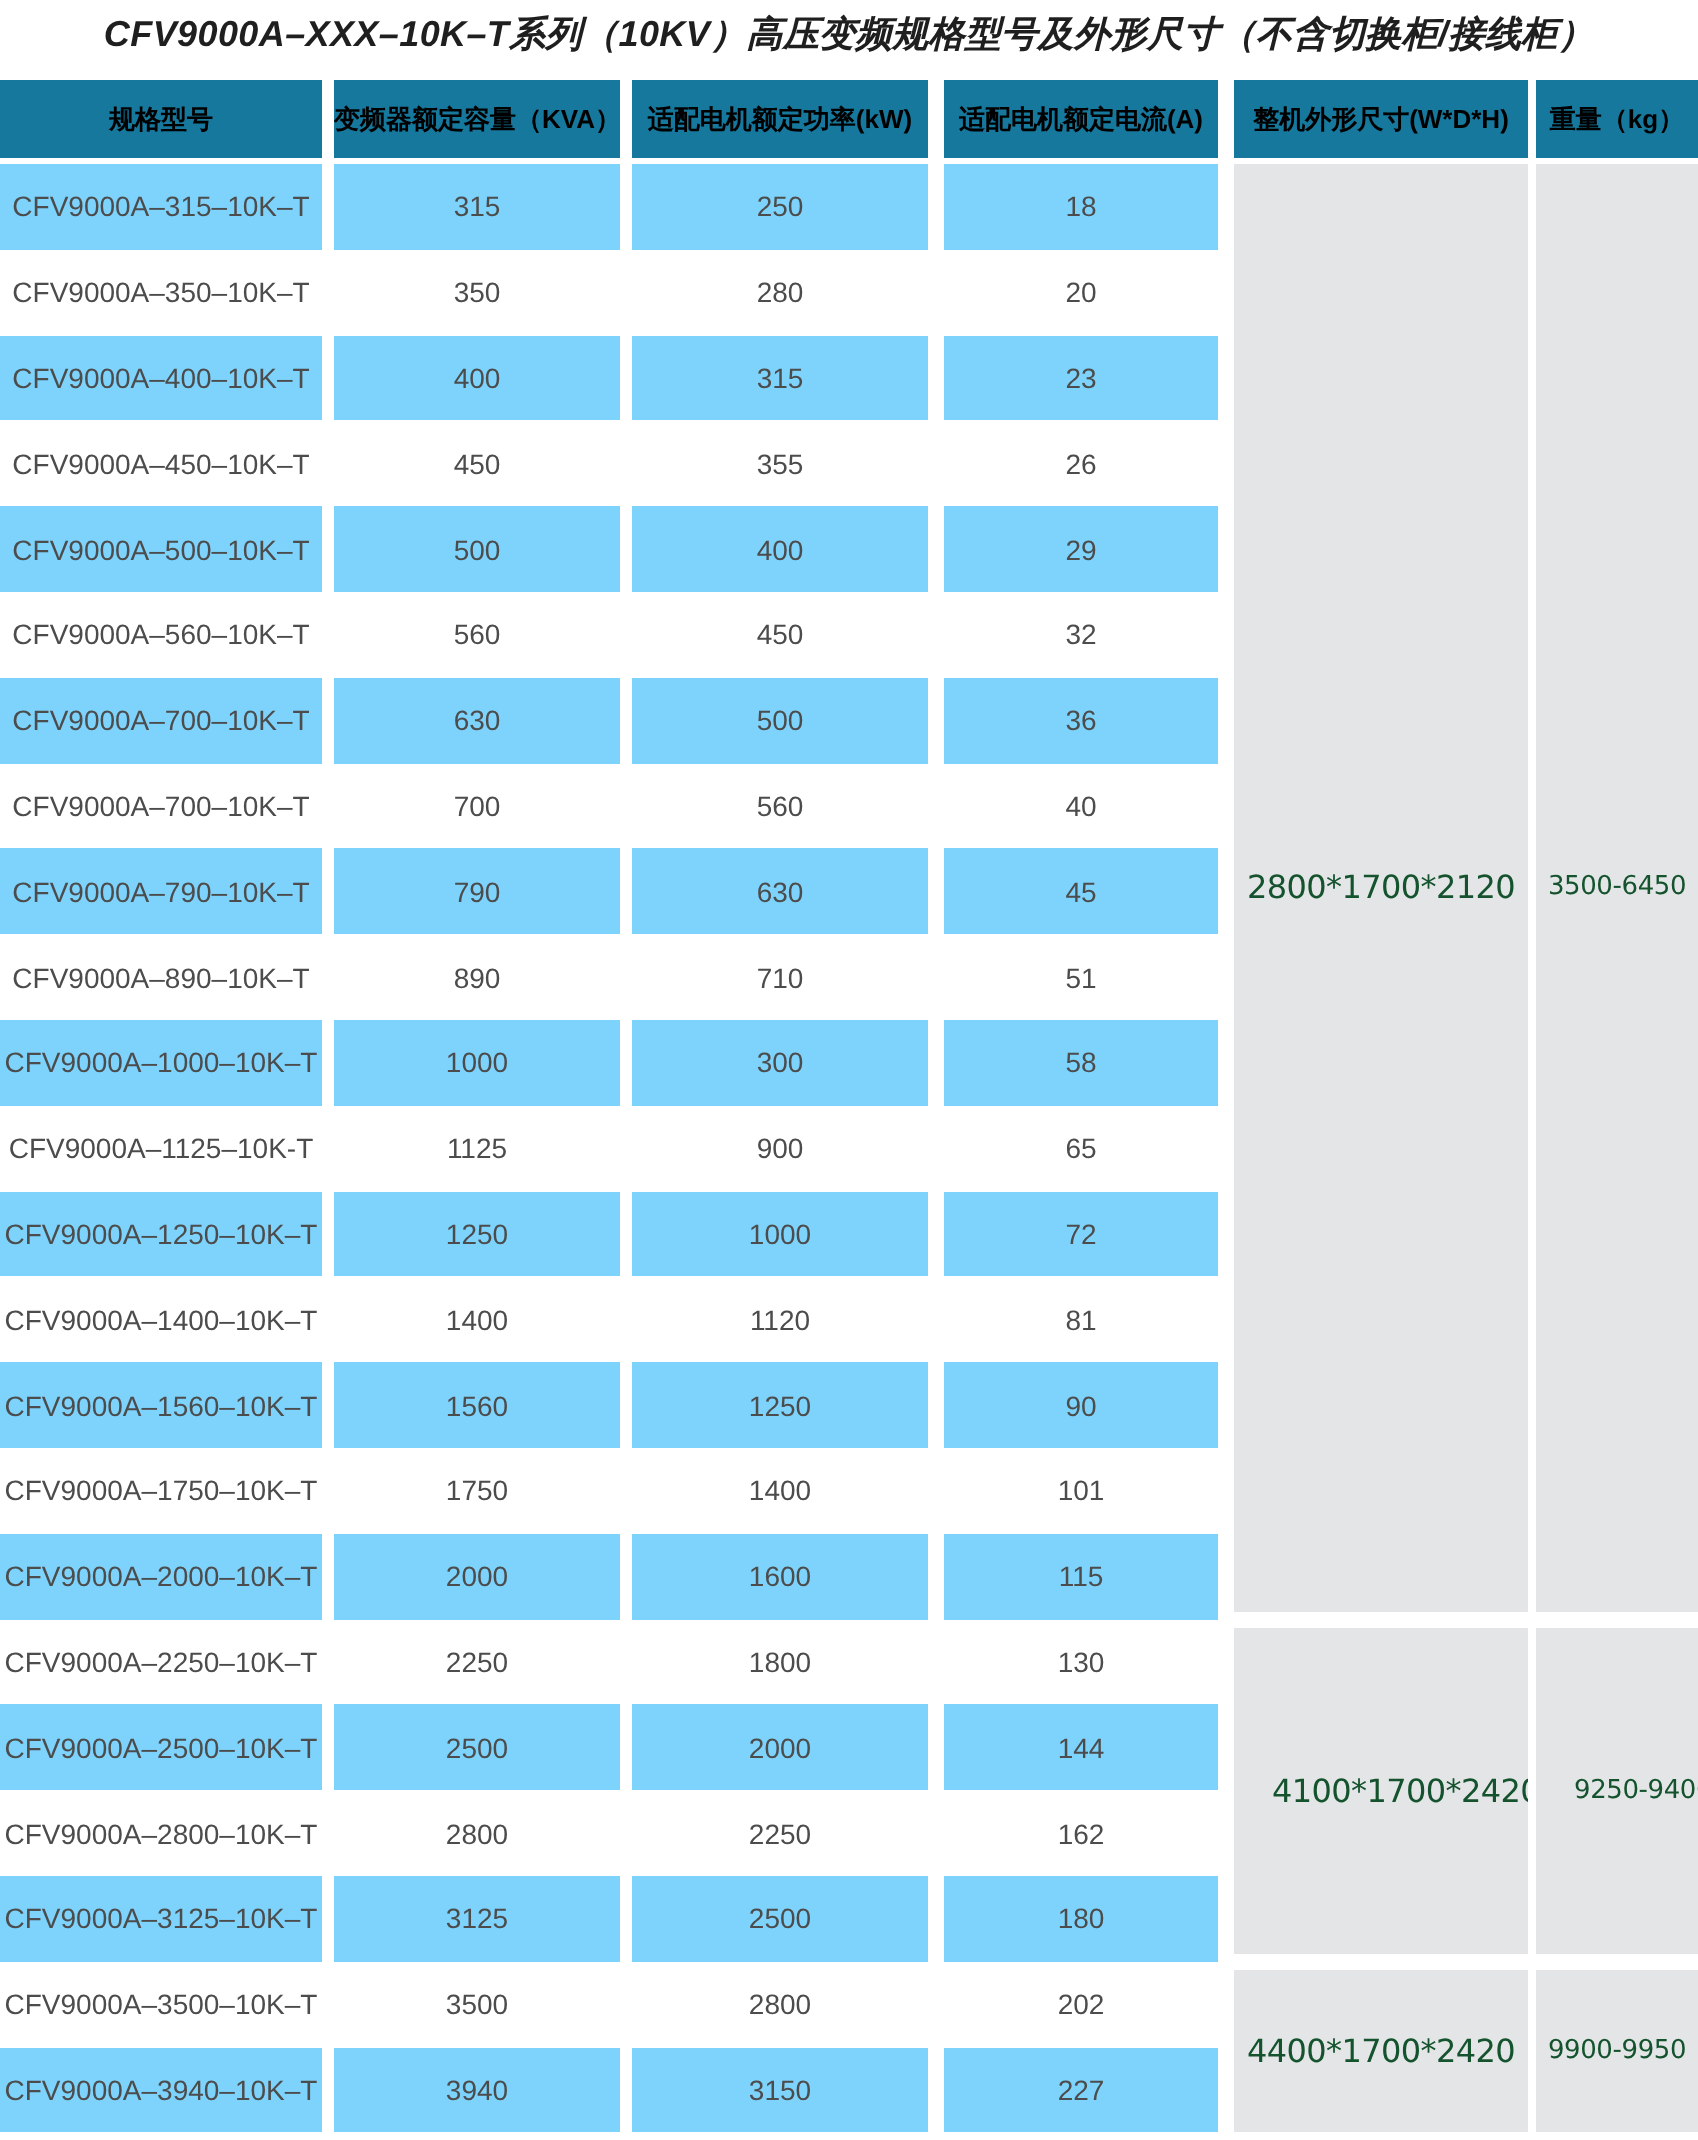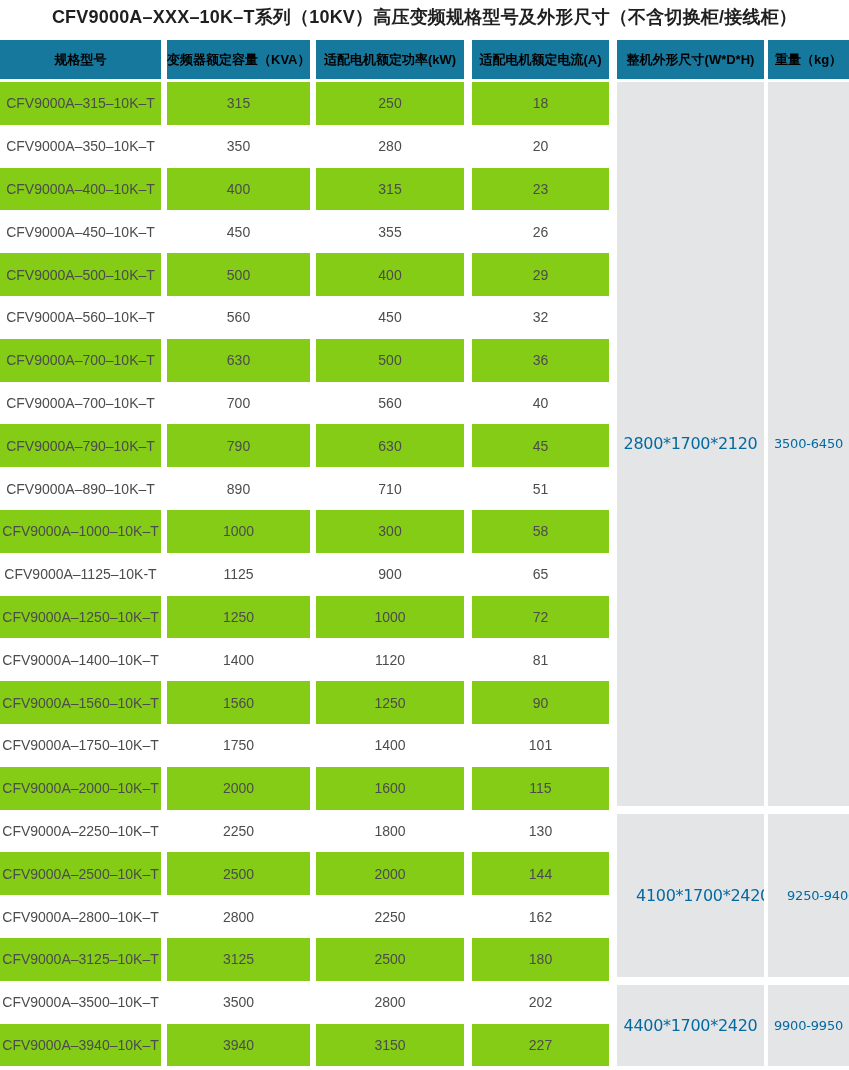--- a/index.html
+++ b/index.html
@@ -8,20 +8,21 @@
 
   .page-title {
     height: 40px;
     padding-top: 5px;
     text-align: center;
     font-size: 18px;
     font-weight: bold;
     color: #1f1f1f;
     letter-spacing: 0.2px;
     font-family: "Liberation Sans", sans-serif;
+    font-style: italic;
   }
 
   table.spec-table {
     width: 849px;
     table-layout: fixed;
     border-collapse: separate;
     border-spacing: 0;
   }
 
   
@@ -56,26 +57,26 @@
   }
 
   
   .c1 { border-right: 6px solid #ffffff; }
   .c2 { border-right: 6px solid #ffffff; }
   .c3 { border-right: 8px solid #ffffff; }
   .c4 { border-right: 8px solid #ffffff; margin-left: 12px; }
   .c5 { border-right: 4px solid #ffffff; }
   .c6 { border-right: 0; }
 
-  tr.odd  td.data { background: #84cc16; }
+  tr.odd  td.data { background: #7dd3fc; }
   tr.even td.data { background: #ffffff; }
 
   td.dims, td.weight {
     background: #e4e5e7;
-    color: #0369a1;
+    color: #14532d;
     font-family: "DejaVu Sans", sans-serif;
     margin-top: 28px;
   }
   td.dims   { font-size: 16px; letter-spacing: -0.3px; }
   td.weight { font-size: 13px; letter-spacing: -0.2px; }
 
   
   td.g0 { border-bottom: 4px solid #ffffff; }
   td.g1 { border-top: 4px solid #ffffff; border-bottom: 4px solid #ffffff; padding-left: 19px; }
   td.g2 { border-top: 4px solid #ffffff; }

